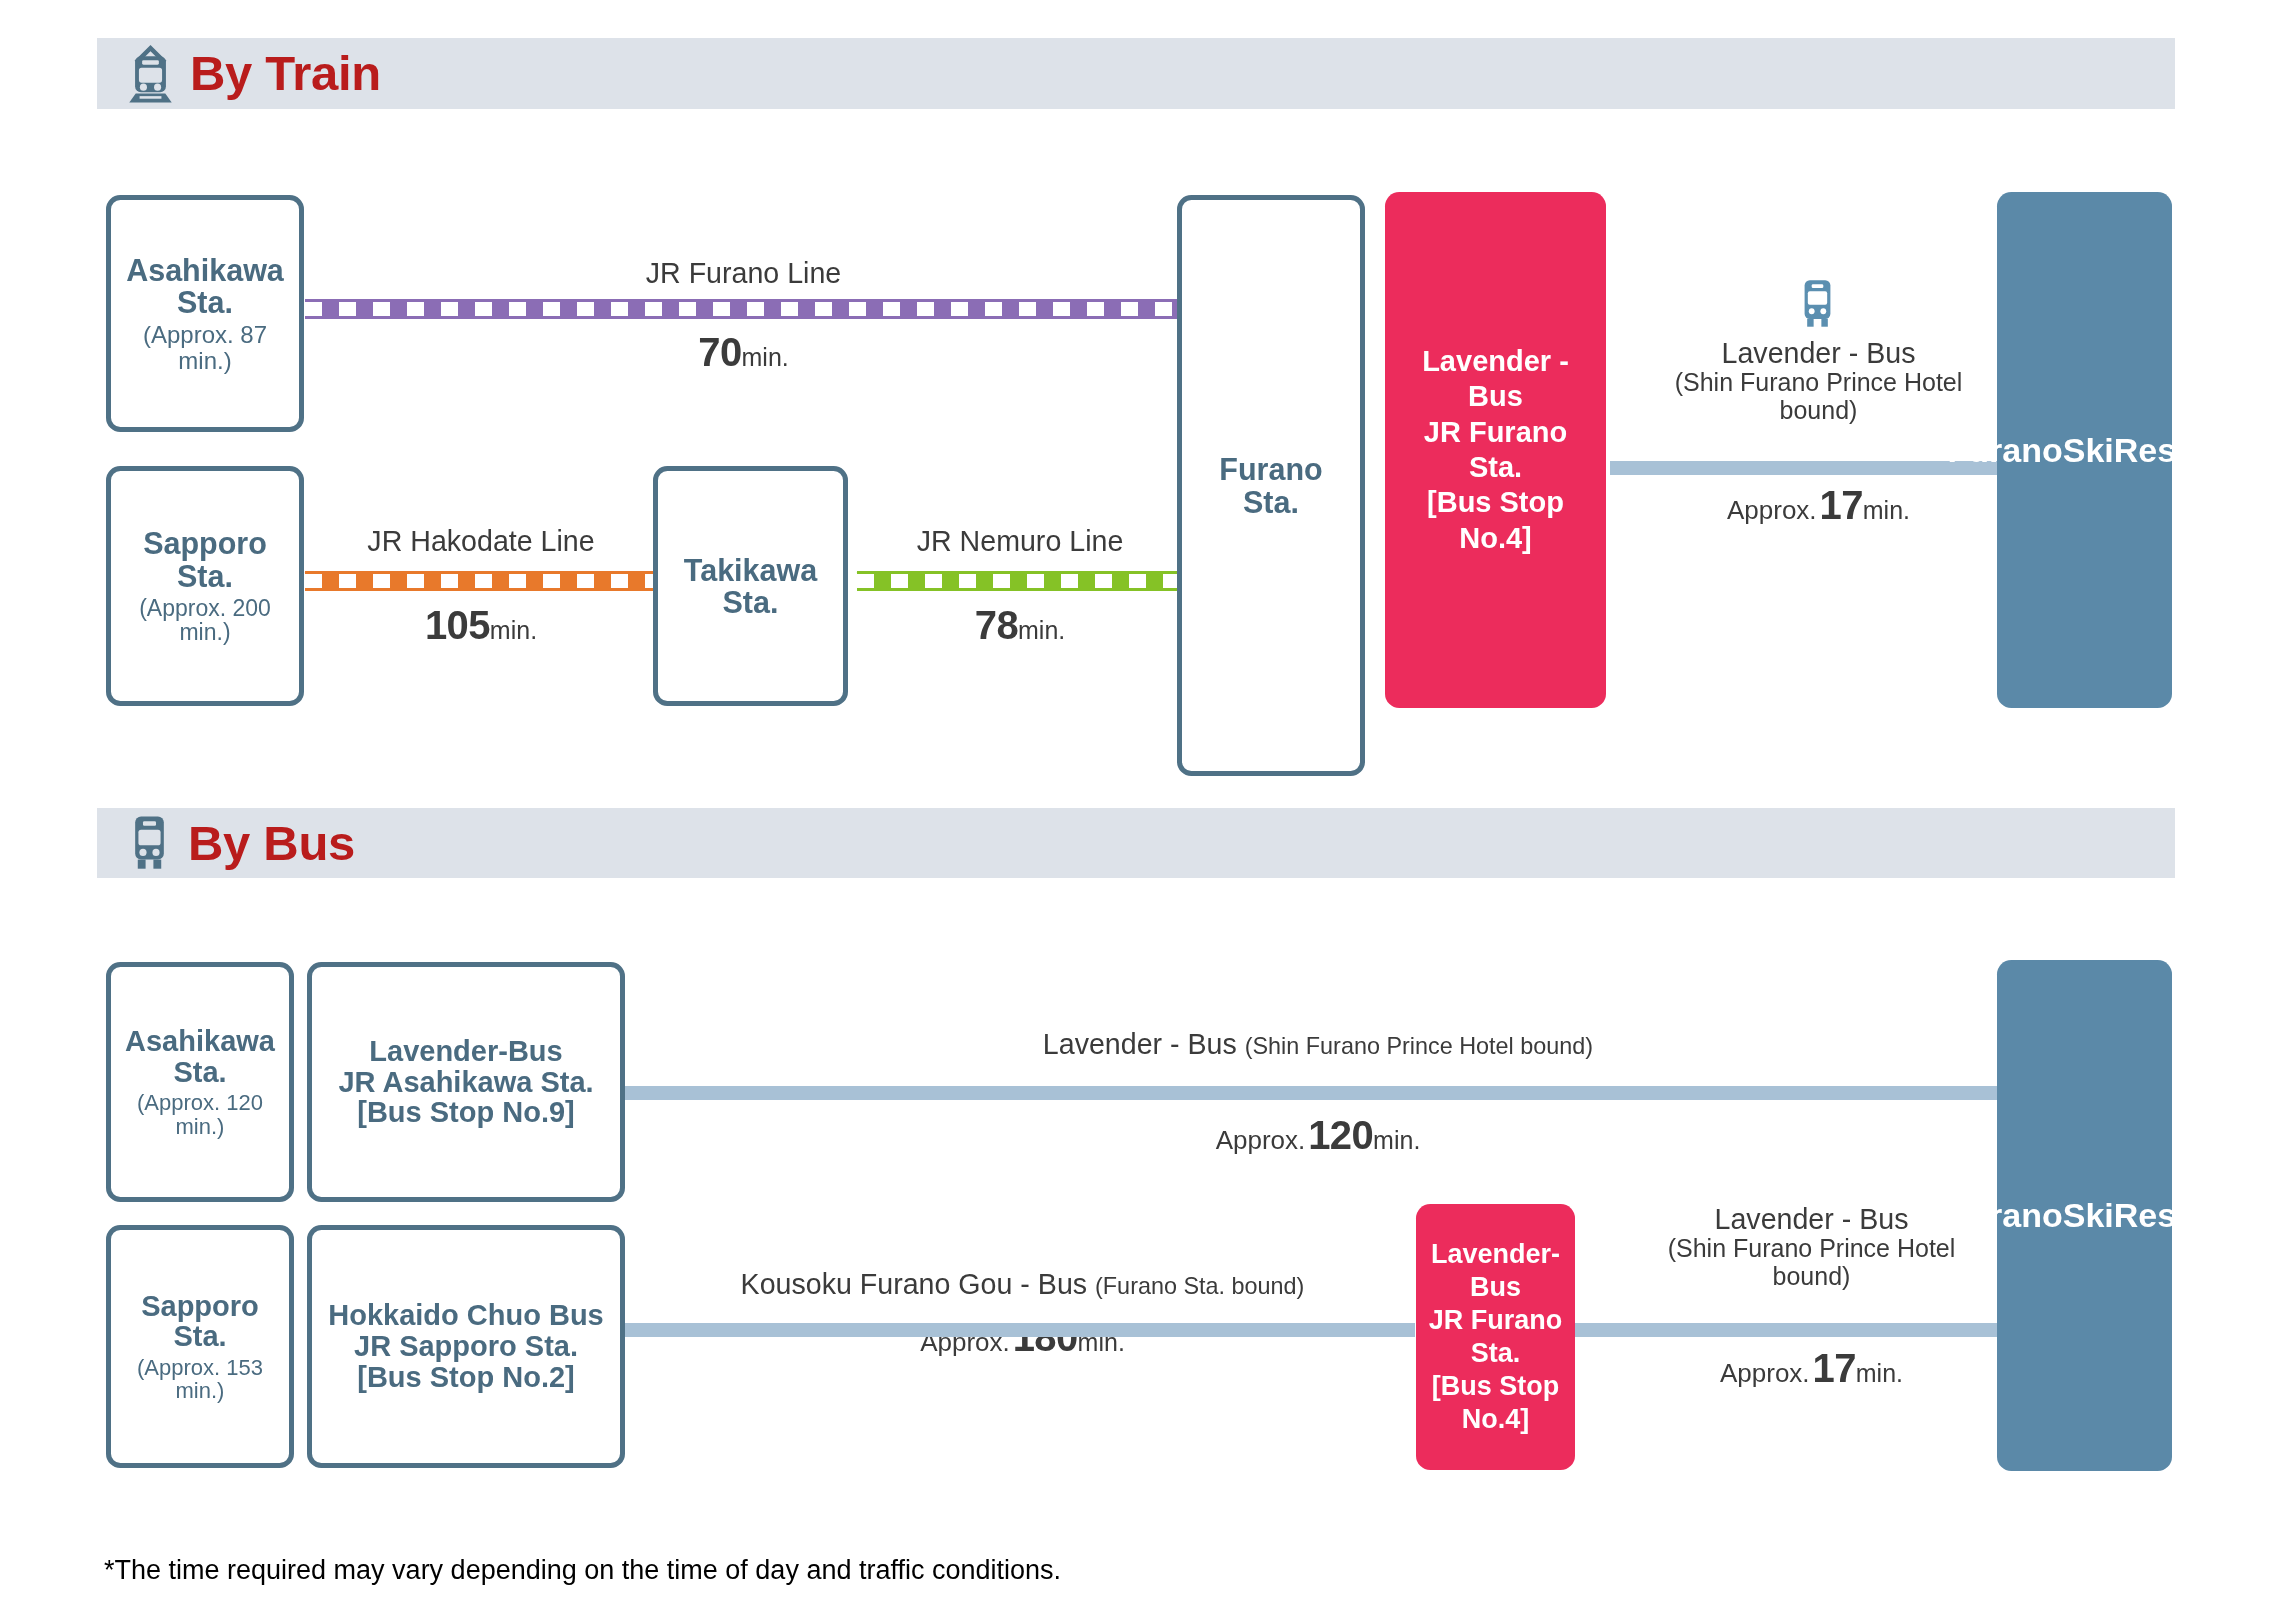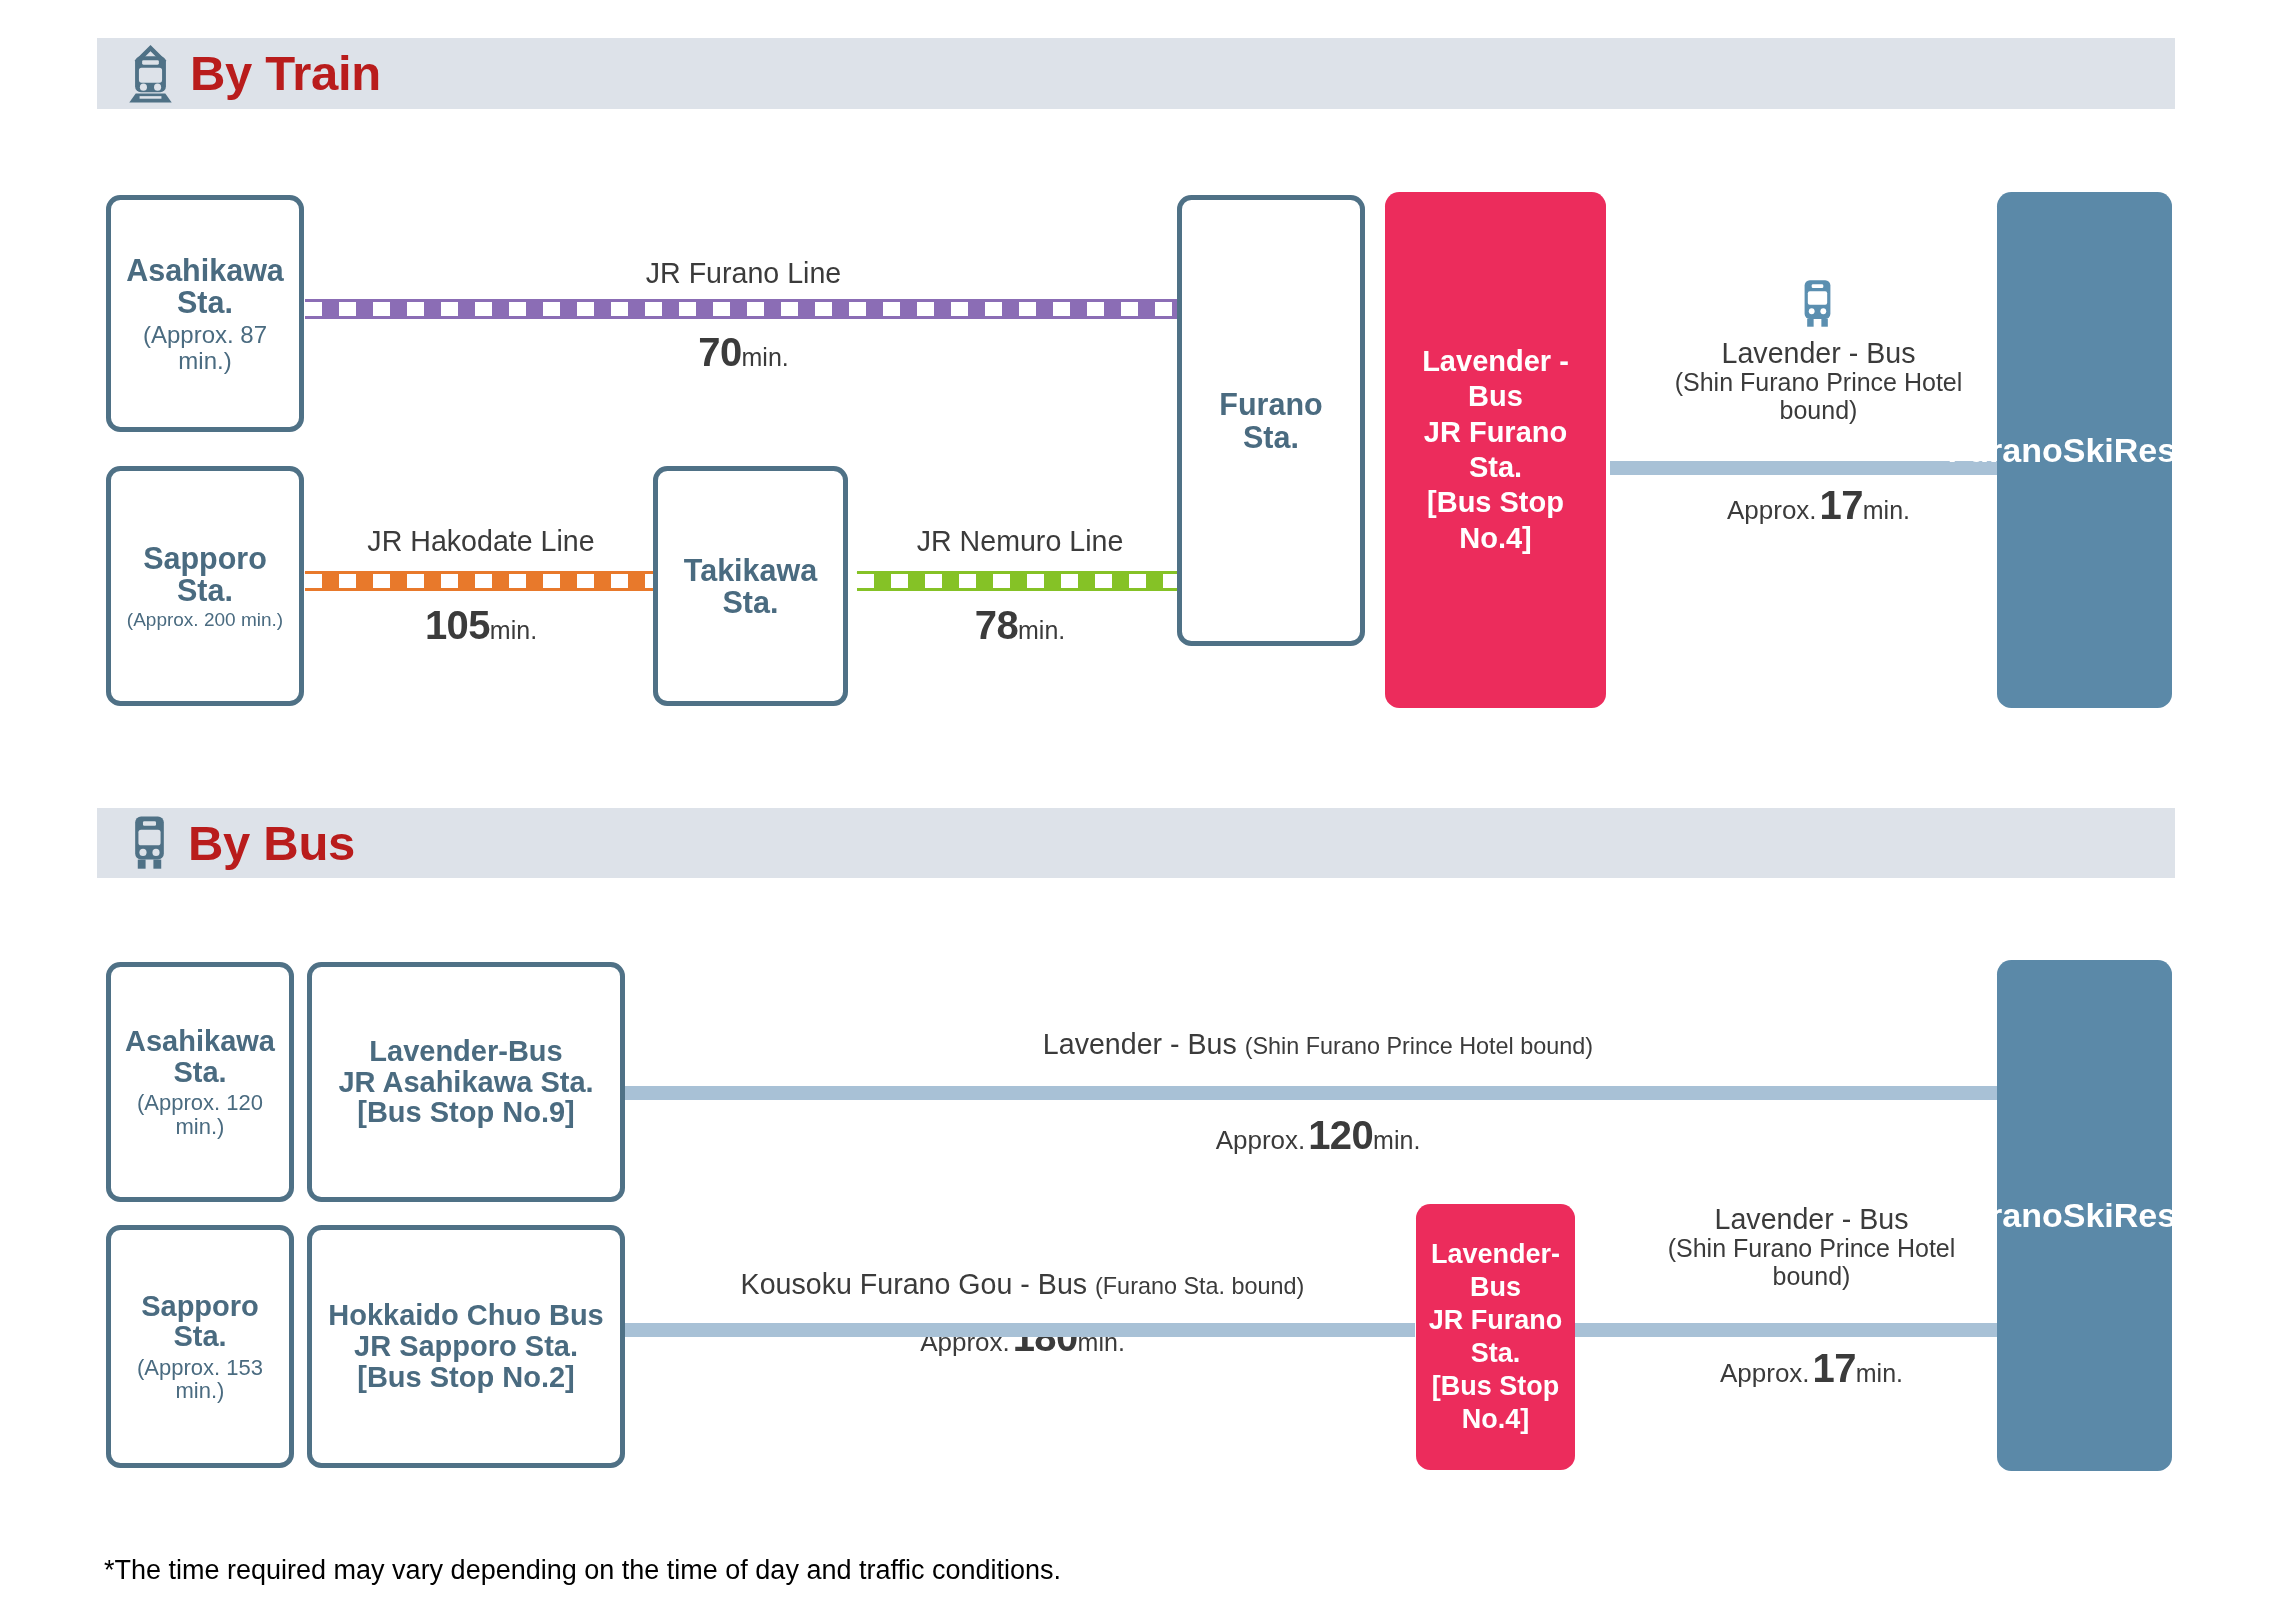--- a/index.html
+++ b/index.html
@@ -126,28 +126,28 @@
 <div class="abs busline" style="left:1610px;top:461px;width:416px;"></div>
 
 <div class="abs box" style="left:106px;top:195px;width:198px;height:237px;">
   <div class="ttl" style="font-size:30.5px;">Asahikawa</div>
   <div class="ttl" style="font-size:30.5px;">Sta.</div>
   <div class="sub" style="font-size:24px;margin-top:3.9px;">(Approx. 87 min.)</div>
 </div>
 
 <div class="abs box" style="left:106px;top:466px;width:198px;height:240px;">
   <div class="ttl" style="font-size:30.5px;">Sapporo Sta.</div>
-  <div class="sub" style="font-size:19px;margin-top:4px;">(Approx. 200 min.)</div>
+  <div class="sub" style="font-size:23px;margin-top:4px;">(Approx. 200 min.)</div>
 </div>
 
 <div class="abs box" style="left:653px;top:466px;width:195px;height:240px;">
   <div class="ttl" style="font-size:30.5px;">Takikawa Sta.</div>
 </div>
 
-<div class="abs box" style="left:1177px;top:195px;width:188px;height:451px;">
+<div class="abs box" style="left:1177px;top:195px;width:188px;height:581px;">
   <div class="ttl" style="font-size:30.5px;">Furano Sta.</div>
 </div>
 
 <div class="abs box-fill-pink" style="left:1385px;top:192px;width:221px;height:516px;padding:0 9px;">
   <div class="ttl" style="font-size:29px;">Lavender - Bus</div>
   <div class="ttl" style="font-size:29px;">JR Furano Sta.</div>
   <div class="ttl" style="font-size:29px;">[Bus Stop</div>
   <div class="ttl" style="font-size:29px;">No.4]</div>
 </div>
 

